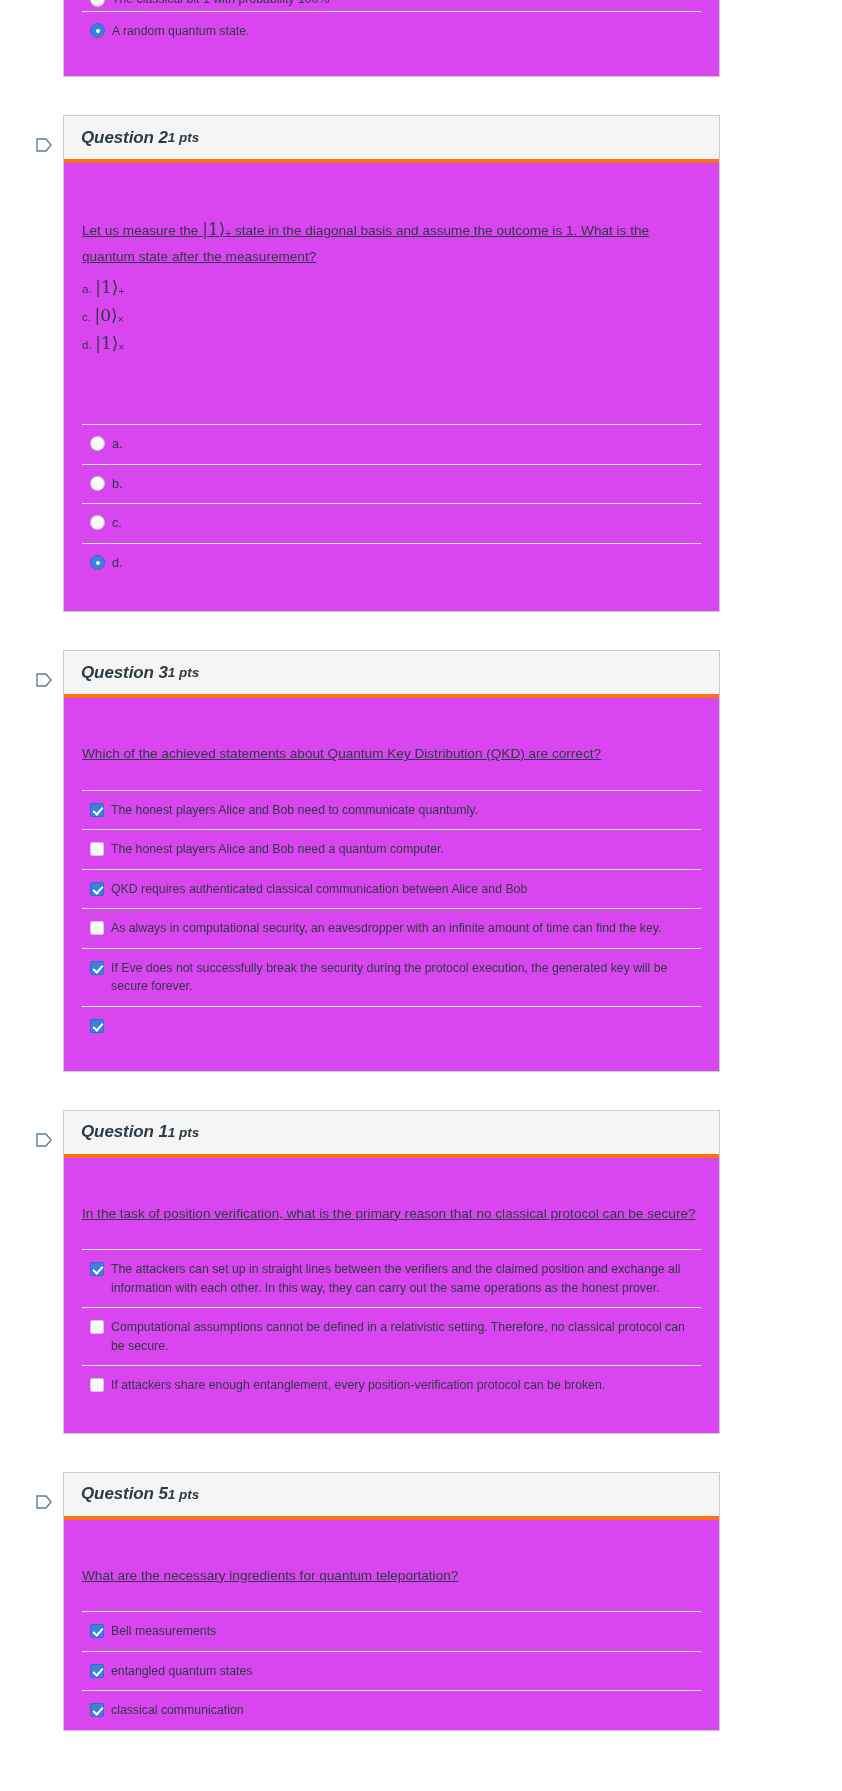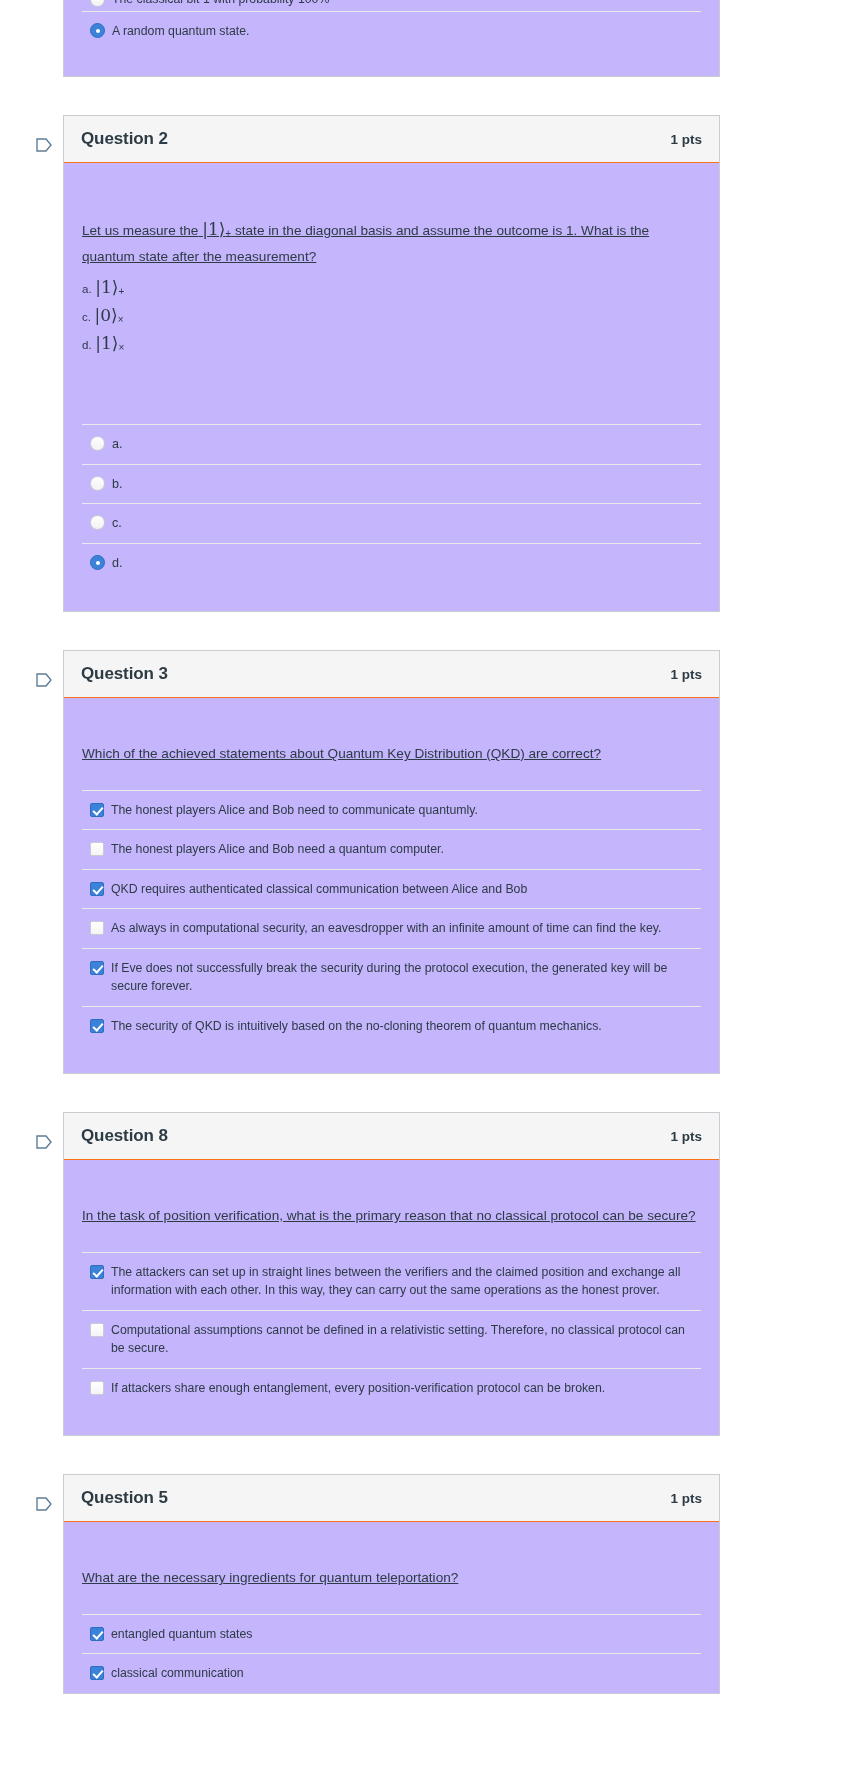--- a/index.html
+++ b/index.html
@@ -28,30 +28,30 @@
     width: 18px;
     height: 18px;
     color: #5f7d95;
   }
   .q-flag svg { display: block; }
 
   .question {
     margin-left: 63px;
     margin-right: 122px;
     border: 1px solid #c7cdd1;
-    background: #c4b5fd;
+    background: #d946ef;
   }
   .q-header {
     background: #f5f5f5;
-    border-bottom: 1px solid #f97316;
+    border-bottom: 4px solid #f97316;
     height: 47px;
     display: flex;
     align-items: center;
-    justify-content: space-between;
     padding: 0 17px;
+    font-style: italic;
   }
   .q-title {
     font-size: 17px;
     font-weight: bold;
     color: #2d3b45;
     letter-spacing: -0.1px;
   }
   .q-points {
     font-size: 13.5px;
     font-weight: bold;
@@ -269,39 +269,38 @@
         <div class="answer">
           <div class="checkbox"></div>
           <div class="answer-text">As always in computational security, an eavesdropper with an infinite amount of time can find the key.</div>
         </div>
         <div class="answer">
           <div class="checkbox checked"></div>
           <div class="answer-text">If Eve does not successfully break the security during the protocol execution, the generated key will be secure forever.</div>
         </div>
         <div class="answer">
           <div class="checkbox checked"></div>
-          <div class="answer-text">The security of QKD is intuitively based on the no-cloning theorem of quantum mechanics.</div>
         </div>
       </div>
       <div style="height:28px;"></div>
     </div>
   </div>
 </div>
 
 <div class="gap"></div>
 
 <div class="q-row">
   <div class="q-flag" style="top:22px;">
     <svg width="18" height="18" viewBox="0 0 18 18">
         <path d="M2 2 H11 L16 8 L11 14 H2 Z" fill="none" stroke="#5f7d95" stroke-width="1.4"></path>
       </svg>
   </div>
   <div class="question">
     <div class="q-header">
-      <span class="q-title">Question 8</span>
+      <span class="q-title">Question 1</span>
       <span class="q-points">1 pts</span>
     </div>
     <div class="q-body">
       <div class="q-text tight">In the task of position verification, what is the primary reason that no classical protocol can be secure?</div>
       <div style="height:18px;"></div>
       <div class="answers">
         <div class="answer">
           <div class="checkbox checked"></div>
           <div class="answer-text">The attackers can set up in straight lines between the verifiers and the claimed position and exchange all information with each other. In this way, they can carry out the same operations as the honest prover.</div>
         </div>
@@ -331,20 +330,24 @@
     <div class="q-header">
       <span class="q-title">Question 5</span>
       <span class="q-points">1 pts</span>
     </div>
     <div class="q-body">
       <div class="q-text tight">What are the necessary ingredients for quantum teleportation?</div>
       <div style="height:18px;"></div>
       <div class="answers">
         <div class="answer">
           <div class="checkbox checked"></div>
+          <div class="answer-text">Bell measurements</div>
+        </div>
+        <div class="answer">
+          <div class="checkbox checked"></div>
           <div class="answer-text">entangled quantum states</div>
         </div>
         <div class="answer">
           <div class="checkbox checked"></div>
           <div class="answer-text">classical communication</div>
         </div>
 
       </div>
 
     </div>

